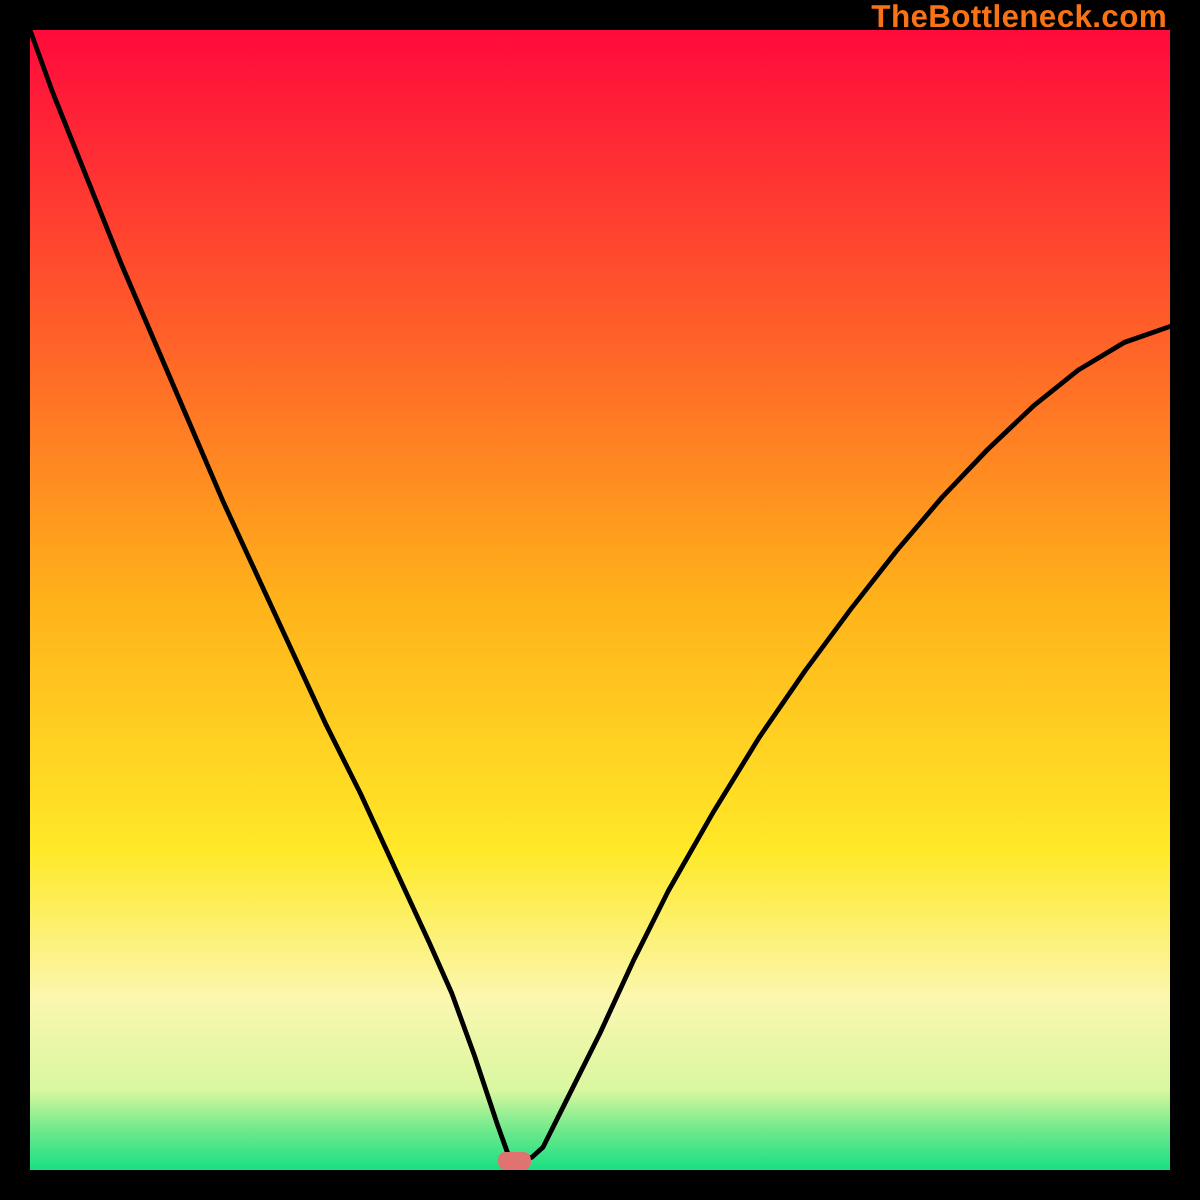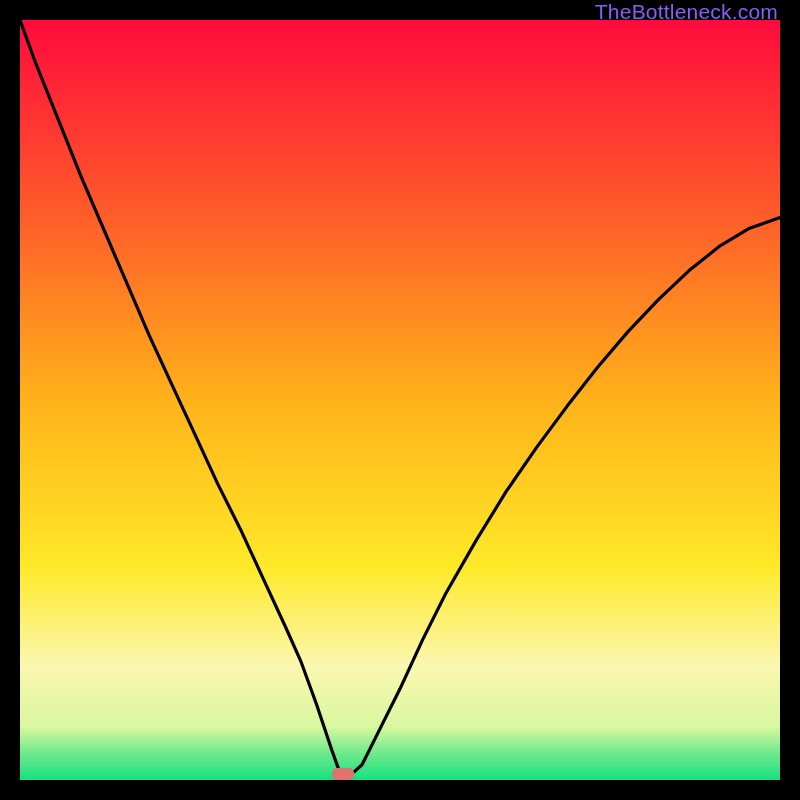--- a/index.html
+++ b/index.html
@@ -23,24 +23,24 @@
     position: absolute;
     left: 0;
     top: 0;
     width: 760px;
     height: 760px;
   }
   .watermark {
     position: absolute;
     top: 0px;
     right: 22px;
-    color: #8b5cf6;
+    color: #f97316;
     font-size: 21px;
     letter-spacing: 0.2px;
-    font-weight: 400;
+    font-weight: 700;
   }
   svg {
     display: block;
   }
 </style>
 </head>
 <body>
 
 <div class="watermark">TheBottleneck.com</div>
 

